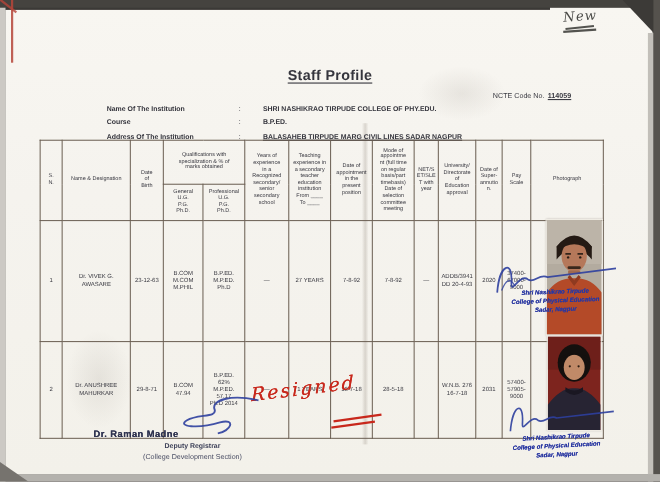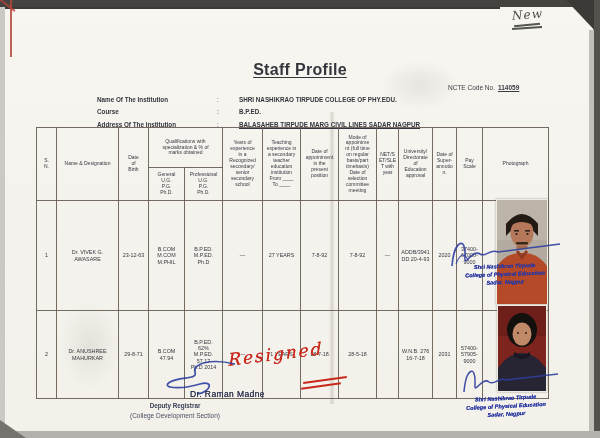--- a/index.html
+++ b/index.html
@@ -24,21 +24,21 @@
   .crease{position:absolute;left:329px;top:112px;width:6px;height:292px;
           background:linear-gradient(90deg,transparent,rgba(150,140,128,.30),transparent);}
   .smudge{position:absolute;border-radius:50%;background:radial-gradient(rgba(120,110,100,.12),transparent 70%);}
 
   
   .hand-new{position:absolute;left:512px;top:7px;width:50px;font-family:"DejaVu Serif",serif;
             font-style:italic;font-size:12px;color:#4b4b48;transform:rotate(-4deg);letter-spacing:1px;}
   .new-ul1{position:absolute;left:514px;top:24px;width:26px;height:1.5px;background:#53534f;transform:rotate(-6deg);}
   .new-ul2{position:absolute;left:512px;top:27px;width:30px;height:1.5px;background:#53534f;transform:rotate(-4deg);}
 
-  .title{position:absolute;left:0;top:61px;width:600px;text-align:center;font-size:16px;
+  .title{position:absolute;left:0;top:61px;width:600px;text-align:center;font-size:13px;
          font-weight:bold;color:#35353d;text-decoration:underline;text-underline-offset:2px;letter-spacing:.3px;}
   .ncte{position:absolute;left:448px;top:84px;font-size:6.5px;color:#3b3b43;}
   .ncte b{text-decoration:underline;margin-left:3px;}
 
   .inst{position:absolute;left:97px;top:94px;font-size:6.3px;color:#34343c;}
   .inst-row{display:grid;grid-template-columns:120px 22px 300px;line-height:1.95;}
   .inst-row .lbl{font-weight:bold;}
   .inst-row .val{font-weight:bold;}
   .inst-row .val.und{text-decoration:underline;}
 
@@ -64,22 +64,22 @@
   .sig{position:absolute;}
 
   
   .resigned{position:absolute;left:228px;top:344px;font-family:"DejaVu Serif",serif;font-style:italic;
             font-size:17px;color:#c8281c;transform:rotate(-7deg) skewX(-6deg);letter-spacing:2px;
             text-shadow:0 0 .4px #c8281c;}
   .res-ul1{position:absolute;left:303px;top:379px;width:44px;height:2px;background:#c8281c;transform:rotate(-8deg);}
   .res-ul2{position:absolute;left:301px;top:385px;width:40px;height:2px;background:#c8281c;transform:rotate(-8deg);}
 
   
-  .app-name{position:absolute;left:85px;top:389px;width:180px;text-align:right;font-size:8.5px;
-            font-weight:normal;color:#2f3350;letter-spacing:.4px;text-shadow:0 0 .4px #2f3350;}
+  .app-name{position:absolute;left:85px;top:389px;width:180px;text-align:left;font-size:8.5px;
+            font-weight:bold;color:#2f3350;letter-spacing:.4px;text-shadow:0 0 .4px #2f3350;}
   .app-title{position:absolute;left:85px;top:402px;width:180px;text-align:center;font-size:6.3px;
              font-weight:bold;color:#3c4058;}
   .app-dept{position:absolute;left:85px;top:412px;width:180px;text-align:center;font-size:6.5px;
             color:#4a4e64;}
 </style>
 </head>
 <body>
 
 <div class="stage">
   <div class="paper"></div>

